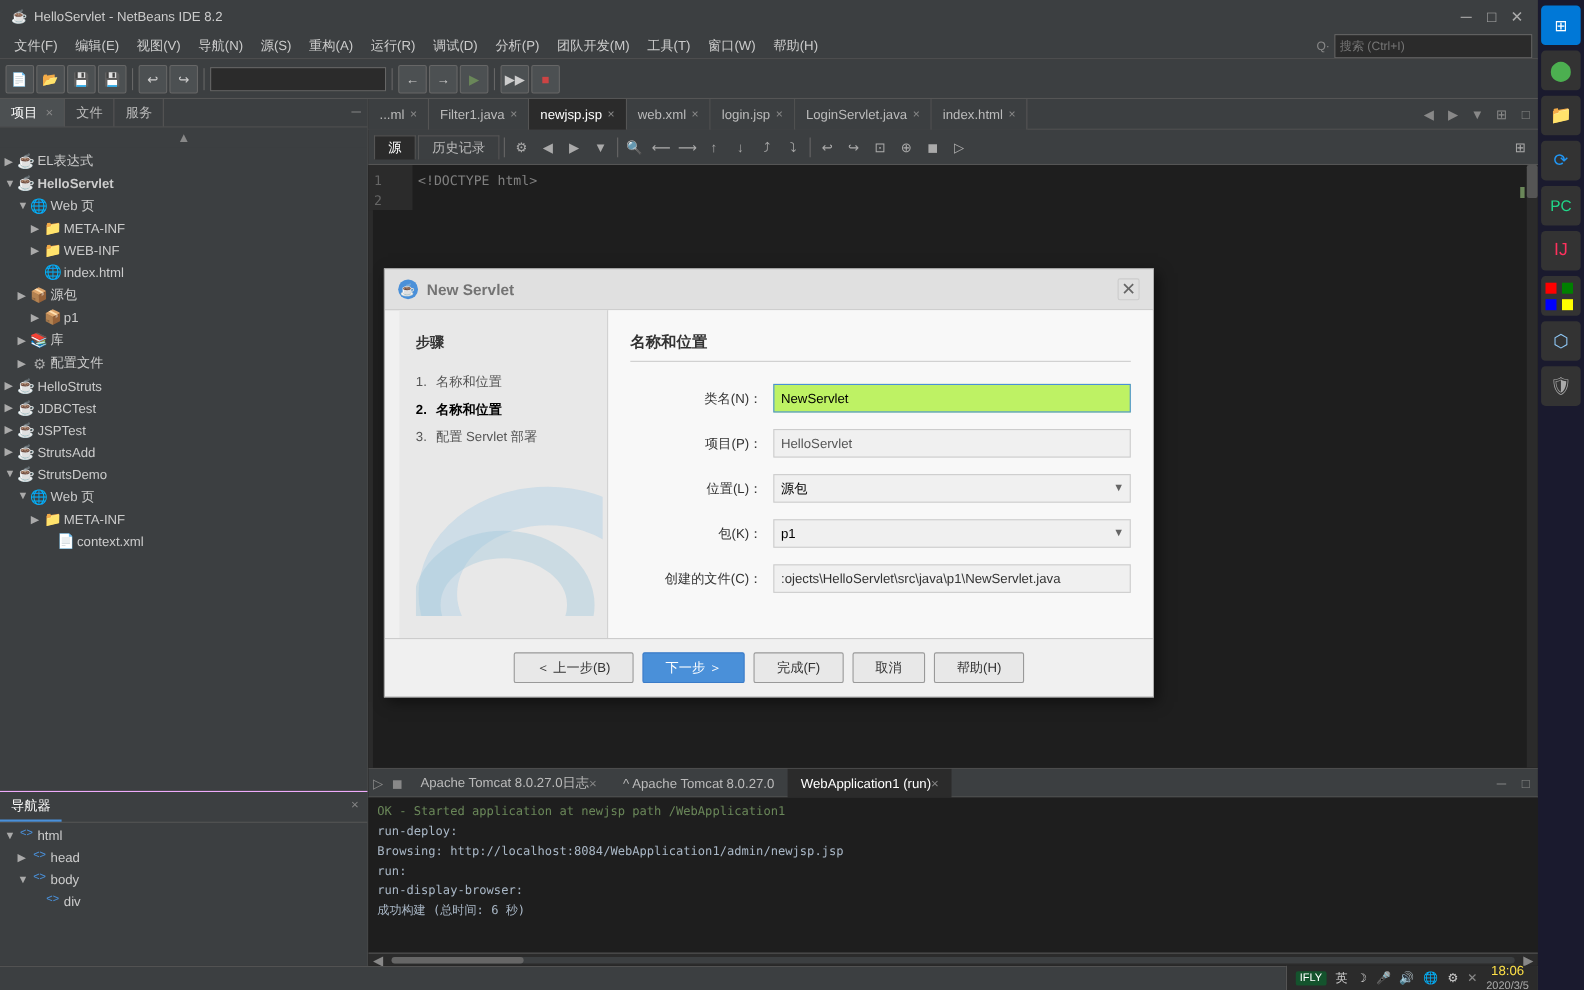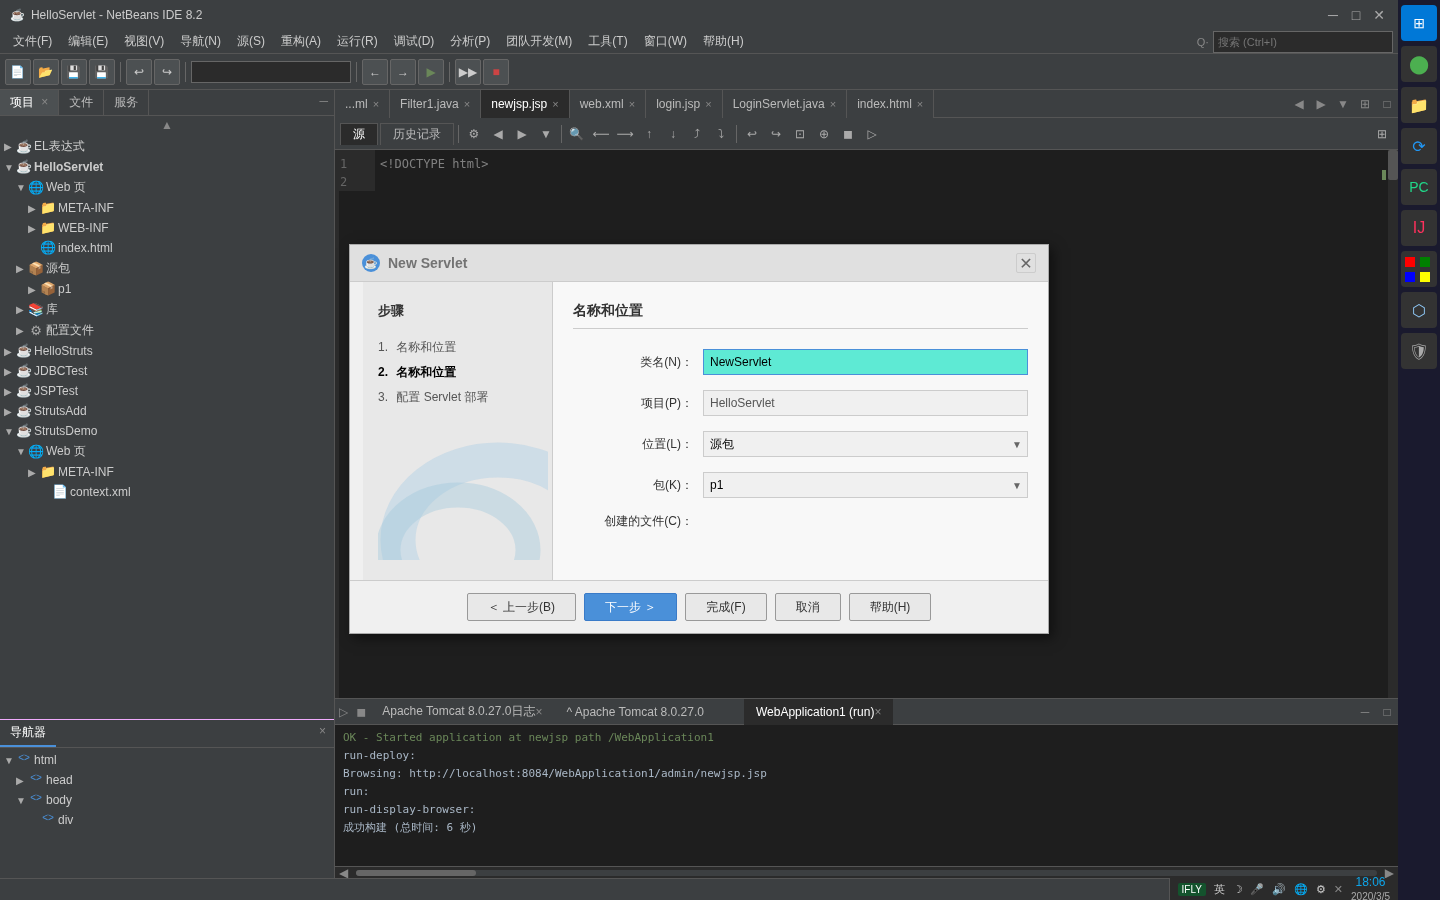--- a/index.html
+++ b/index.html
@@ -69,21 +69,21 @@
     .code-editor { flex: 1; background: #1e1e1e; overflow: hidden; position: relative; }
     .line-numbers { position: absolute; left: 0; top: 0; width: 40px; background: #2b2b2b; color: #666; font-size: 12px; font-family: monospace; padding: 5px 5px 0 5px; line-height: 18px; }
     .code-content { position: absolute; left: 40px; top: 0; right: 0; bottom: 0; color: #a9b7c6; font-size: 12px; font-family: monospace; padding: 5px; line-height: 18px; }
     .code-line { color: #a9b7c6; }
     .code-doctype { color: #808080; }
 
     
     .bottom-panel { height: 180px; background: #1e1e1e; border-top: 1px solid #555; display: flex; flex-direction: column; }
     .bottom-tabs { display: flex; background: #3c3f41; border-bottom: 1px solid #555; align-items: center; height: 26px; }
     .bottom-tab { padding: 0 12px; height: 26px; display: flex; align-items: center; font-size: 12px; color: #bbb; cursor: pointer; }
-    .bottom-tab.active { background: #2b2b2b; color: #fff; margin-left: 28px; }
+    .bottom-tab.active { background: #2b2b2b; color: #fff; }
     .bottom-controls { display: flex; margin-left: auto; }
     .bottom-ctrl-btn { width: 22px; height: 22px; display: flex; align-items: center; justify-content: center; color: #888; cursor: pointer; }
     .output-area { flex: 1; overflow-y: auto; padding: 4px 8px; font-family: monospace; font-size: 11px; color: #a9b7c6; background: #1e1e1e; }
     .output-line { line-height: 18px; }
     .output-line.ok { color: #6a8759; }
     .output-line.normal { color: #a9b7c6; }
     .output-scrollbar { height: 12px; background: #2b2b2b; border-top: 1px solid #555; display: flex; align-items: center; }
     .scrollbar-track { flex: 1; height: 6px; background: #3c3f41; margin: 0 4px; border-radius: 3px; }
     .scrollbar-thumb { width: 120px; height: 6px; background: #666; border-radius: 3px; }
 
@@ -528,21 +528,21 @@
   <span style="cursor:pointer;">英</span>
   <span style="cursor:pointer;">☽</span>
   <span style="cursor:pointer;">🎤</span>
   <span style="cursor:pointer;">🔊</span>
   <span style="cursor:pointer;">🌐</span>
   <span style="cursor:pointer;">⚙</span>
 
   <span style="cursor:pointer; color:#888;">✕</span>
 
   <div style="text-align:center; line-height:1.3;">
-    <div style="font-size:12px; color:#0ea5e9;">18:06</div>
+    <div style="font-size:12px; color:#fde047;">18:06</div>
     <div style="font-size:10px; color:#aaa;">2020/3/5</div>
   </div>
 </div>
 
 <div class="dialog-overlay">
   <div class="dialog">
 
     <div class="dialog-title-bar">
       <div class="dialog-title-icon">☕</div>
       <span class="dialog-title-text">New Servlet</span>
@@ -572,21 +572,21 @@
             <ellipse cx="80" cy="110" rx="70" ry="55" fill="none" stroke="rgba(160,200,220,0.4)" stroke-width="25"></ellipse>
           </svg>
         </div>
       </div>
 
       <div class="dialog-content">
         <div class="dialog-section-title">名称和位置</div>
 
         <div class="dialog-form-row">
           <label class="dialog-form-label">类名(N)：</label>
-          <input class="dialog-form-input" value="NewServlet" style="background: #5eead4; border-color: rgb(74, 144, 217);">
+          <input class="dialog-form-input" value="NewServlet" style="background: #bef264; border-color: rgb(74, 144, 217);">
         </div>
 
         <div class="dialog-form-row">
           <label class="dialog-form-label">项目(P)：</label>
           <input class="dialog-form-input readonly" value="HelloServlet" readonly="" style="">
         </div>
 
         <div class="dialog-form-row">
           <label class="dialog-form-label">位置(L)：</label>
           <div class="dialog-form-select-wrapper">
@@ -602,20 +602,23 @@
           <div class="dialog-form-select-wrapper">
             <select class="dialog-form-select">
               <option>p1</option>
             </select>
             <span class="dialog-form-select-arrow">▼</span>
           </div>
         </div>
 
         <div class="dialog-form-row">
           <label class="dialog-form-label">创建的文件(C)：</label>
+          <div class="dialog-form-path">
+            <span>:ojects\HelloServlet\src\java\p1\NewServlet.java</span>
+          </div>
         </div>
 
       </div>
     </div>
 
     <div class="dialog-footer">
       <button class="dialog-btn">＜ 上一步(B)</button>
       <button class="dialog-btn active">下一步 ＞</button>
       <button class="dialog-btn">完成(F)</button>
       <button class="dialog-btn">取消</button>

